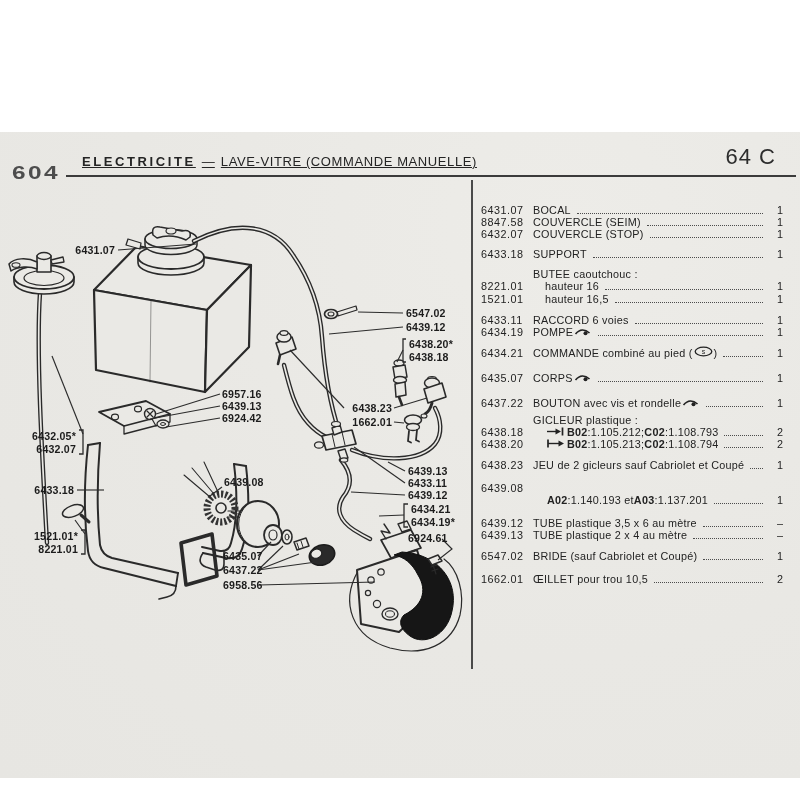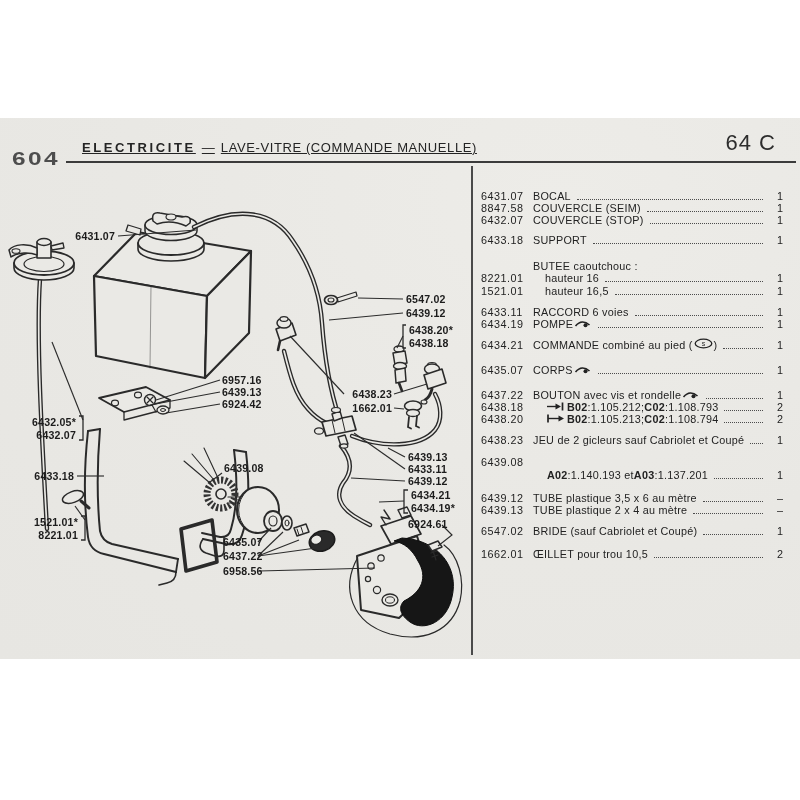--- a/index.html
+++ b/index.html
@@ -1,17 +1,17 @@
 <!DOCTYPE html>
 <html><head>
 <meta charset="utf-8">
 <style>
   html,body{margin:0;padding:0;background:#ffffff;}
   body{width:800px;height:800px;position:relative;font-family:"Liberation Sans","DejaVu Sans",sans-serif;overflow:hidden;}
-  .paper{position:absolute;left:0;top:118px;width:800px;height:541px;
+  .paper{position:absolute;left:0;top:132px;width:800px;height:646px;
          background:radial-gradient(ellipse at 70% 15%, #edece8 0%, #e9e8e4 55%, #e7e6e2 100%);}
   
   .model-badge{position:absolute;left:12px;top:30px;font-weight:bold;font-size:20px;
                letter-spacing:2px;color:#4d4d4d;transform:scale(1.22,0.92);transform-origin:left top;}
   .title{position:absolute;left:82px;top:22px;font-size:13px;color:#242424;white-space:nowrap;text-decoration:underline;}
   .t-bold{font-weight:bold;letter-spacing:2.6px;}
   .t-sep{margin:0 6px;letter-spacing:0;}
   .t-rest{letter-spacing:0.6px;}
   .section-code{position:absolute;right:24px;top:12px;font-size:22px;color:#2d2d2d;letter-spacing:1px;}
   .header-rule{position:absolute;left:66px;right:4px;top:43px;height:2px;background:#3b3b3b;}
@@ -283,21 +283,21 @@
         <span class="qty">1</span>
       </div>
       <div class="row" style="margin-top: 8px;">
         <span class="ref">6433.18</span>
         <span class="desc">
           <span>SUPPORT</span>
         </span>
         <span class="leader"></span>
         <span class="qty">1</span>
       </div>
-      <div class="row" style="margin-top: 14px;">
+      <div class="row" style="margin-top: 8px;">
         <span class="ref"></span>
         <span class="desc">
           <span>BUTEE caoutchouc :</span>
         </span>
         <span class="nolead"></span>
         <span class="qty"></span>
       </div>
       <div class="row">
         <span class="ref">8221.01</span>
         <span class="desc ind1">
@@ -363,20 +363,28 @@
         <span class="ref">6437.22</span>
         <span class="desc">
           <span>BOUTON avec vis et rondelle </span>
           <span class="icon"><svg width="17" height="10" viewBox="0 0 17 10">
               <path d="M1.5,8 Q8,0.5 15.5,7" fill="none" stroke="#222" stroke-width="1.6"></path>
               <circle cx="11.5" cy="7.2" r="2" fill="#222"></circle>
             </svg></span>
         </span>
         <span class="leader"></span>
         <span class="qty">1</span>
+      </div>
+      <div class="row" style="margin-top: 5px;">
+        <span class="ref"></span>
+        <span class="desc">
+          <span>GICLEUR plastique :</span>
+        </span>
+        <span class="nolead"></span>
+        <span class="qty"></span>
       </div>
       <div class="row">
         <span class="ref">6438.18</span>
         <span class="desc ind1">
           <span class="icon"><svg width="20" height="9" viewBox="0 0 20 9">
               <line x1="1" y1="4.5" x2="12" y2="4.5" stroke="#222" stroke-width="1.4"></line>
               <polygon points="15,4.5 9.5,1.5 9.5,7.5" fill="#222"></polygon>
               <line x1="16.5" y1="0.5" x2="16.5" y2="8.5" stroke="#222" stroke-width="1.7"></line>
             </svg></span>
           <span> </span>

